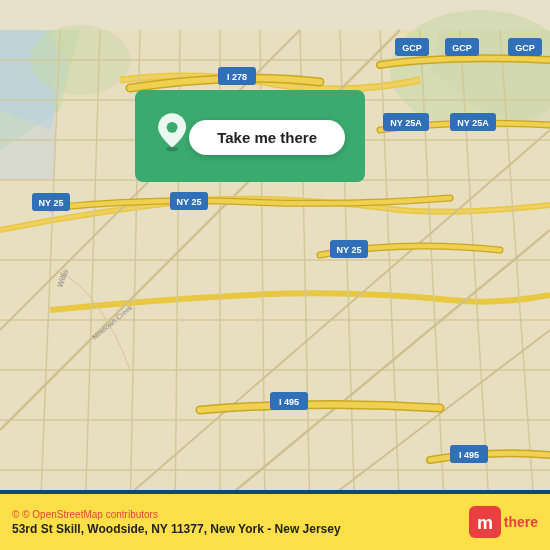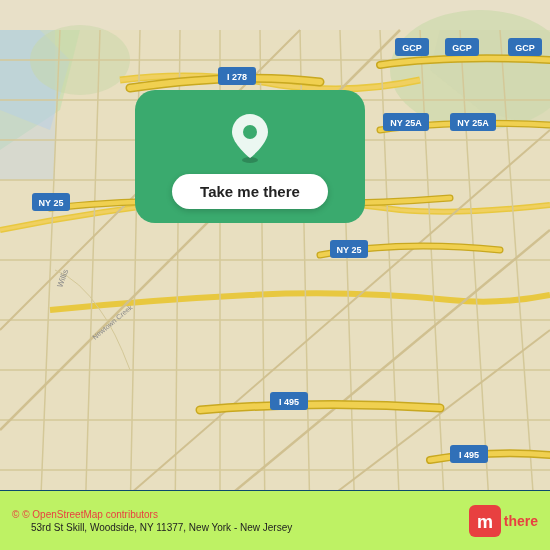--- a/index.html
+++ b/index.html
@@ -24,25 +24,25 @@
       width: 100%; height: 100%;
     }
 
     
     #action-overlay {
       position: absolute;
       top: 90px;
       left: 135px;
       width: 230px;
       background: #3aaa6e;
-      border-radius: 20px;
-      display: flex;
-      flex-direction: column;
+      border-radius: 8px;
+      display: flex;
+      flex-direction: row;
       align-items: center;
-      padding: 22px 20px 14px;
+      padding: 16px 20px 14px;
     }
 
     #map-pin-icon {
       width: 44px;
       height: 52px;
       margin-bottom: 10px;
     }
 
     #take-me-there-btn {
       background: white;
@@ -54,50 +54,49 @@
       font-weight: 600;
       cursor: pointer;
       white-space: nowrap;
       box-shadow: 0 2px 6px rgba(0,0,0,0.18);
     }
 
     
     #bottom-bar {
       position: absolute;
       bottom: 0; left: 0; right: 0;
-      background: #bef264;
+      background: #fde047;
       padding: 8px 12px 8px 12px;
       display: flex;
       align-items: center;
       justify-content: space-between;
-      border-top: 1px solid #0c4a6e;
+      border-top: 4px solid #0c4a6e;
       min-height: 60px;
     }
 
     #bottom-left {
       display: flex;
       flex-direction: column;
       gap: 2px;
     }
 
     #osm-attribution {
       font-size: 10px;
       color: #888;
     }
 
     #osm-attribution span {
       color: #e84040;
     }
 
     #location-text {
-      font-size: 10px;
+      font-size: 12px;
       color: #222;
-      font-weight: 400;
+      font-weight: 700;
       max-width: 400px;
-      margin-left: 19px;
     }
 
     #moovit-logo {
       display: flex;
       align-items: center;
       gap: 3px;
       flex-shrink: 0;
     }
 
     #moovit-icon {

